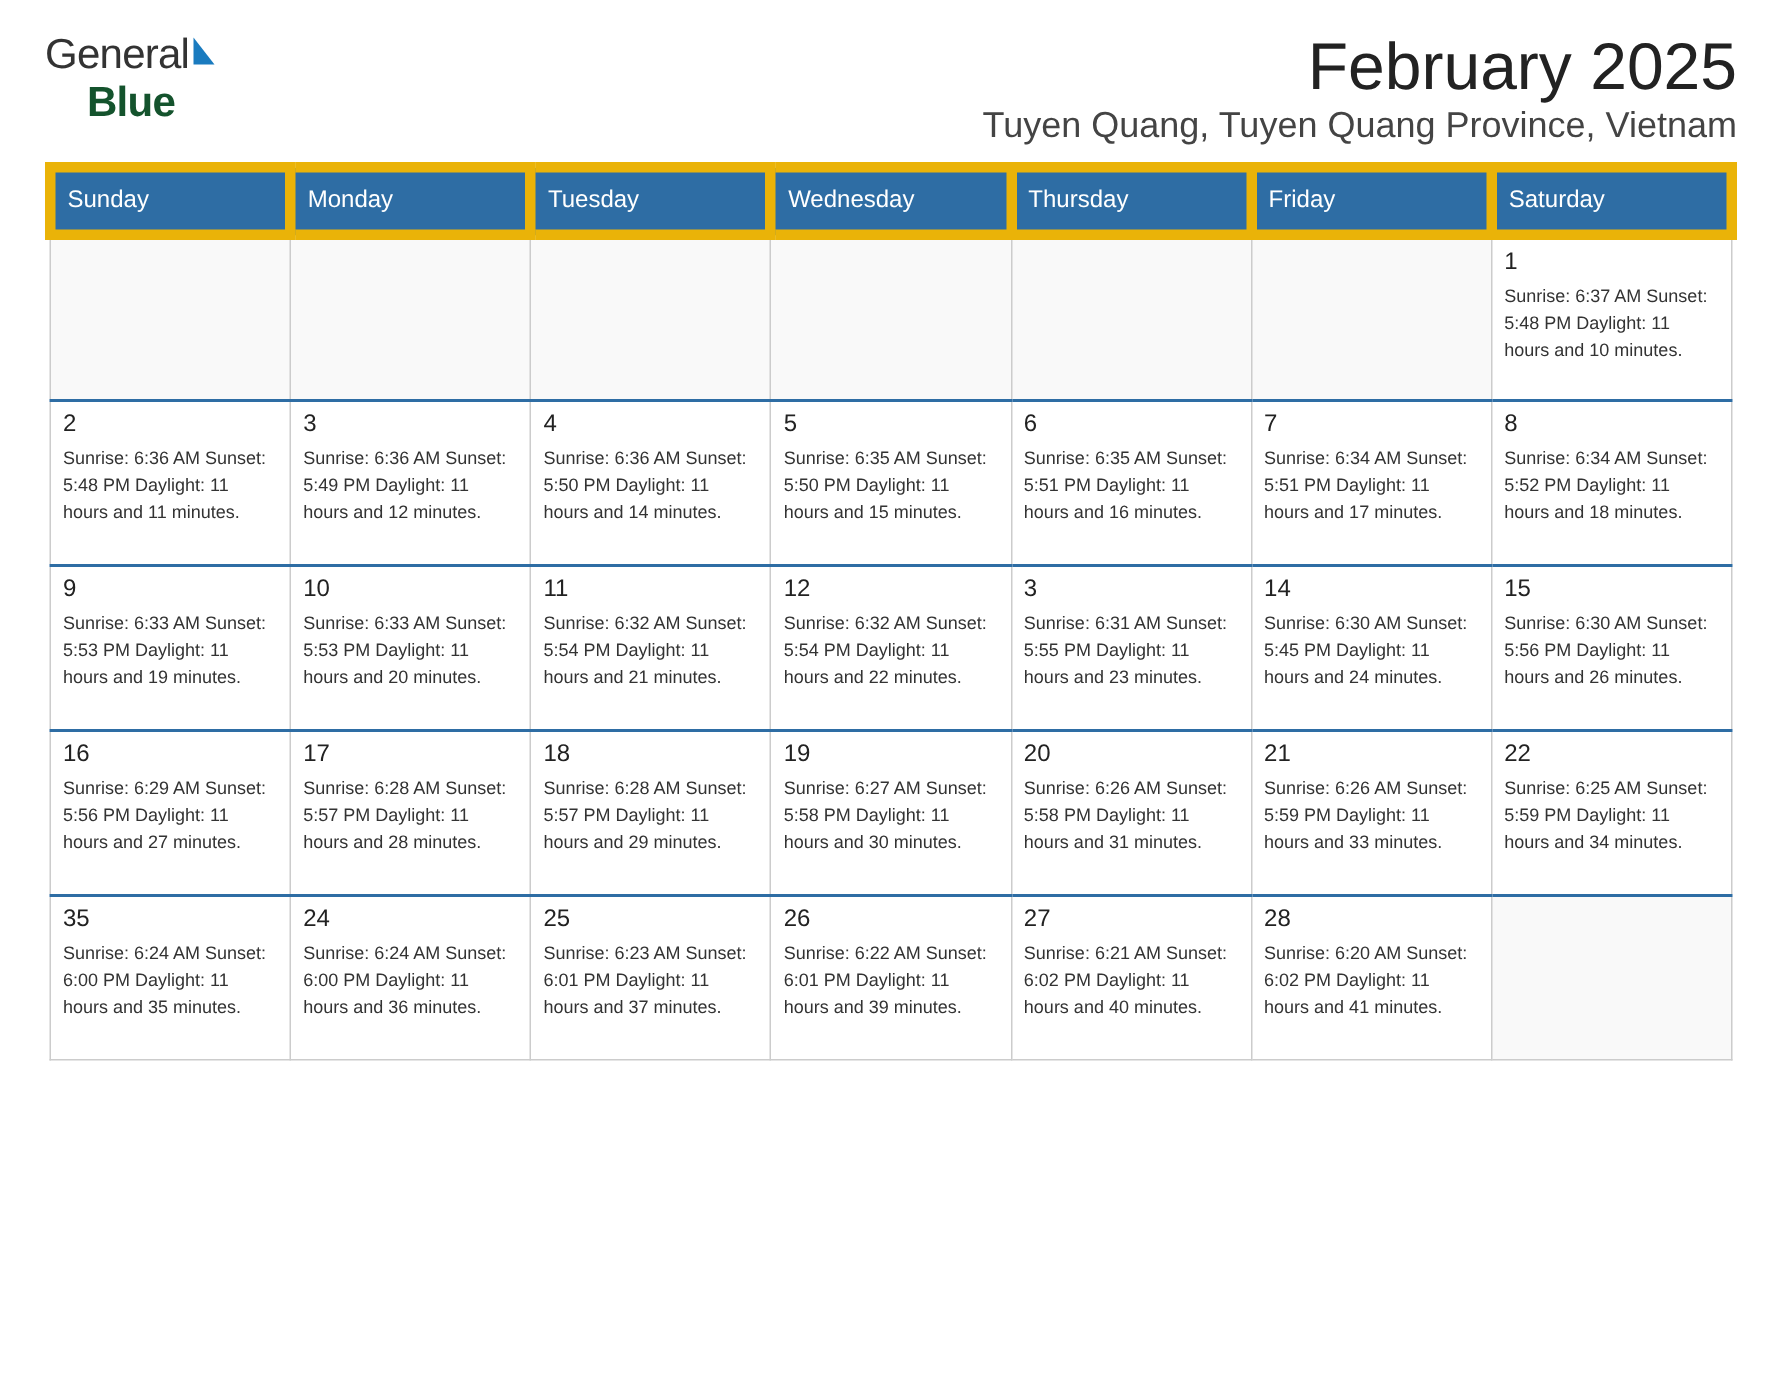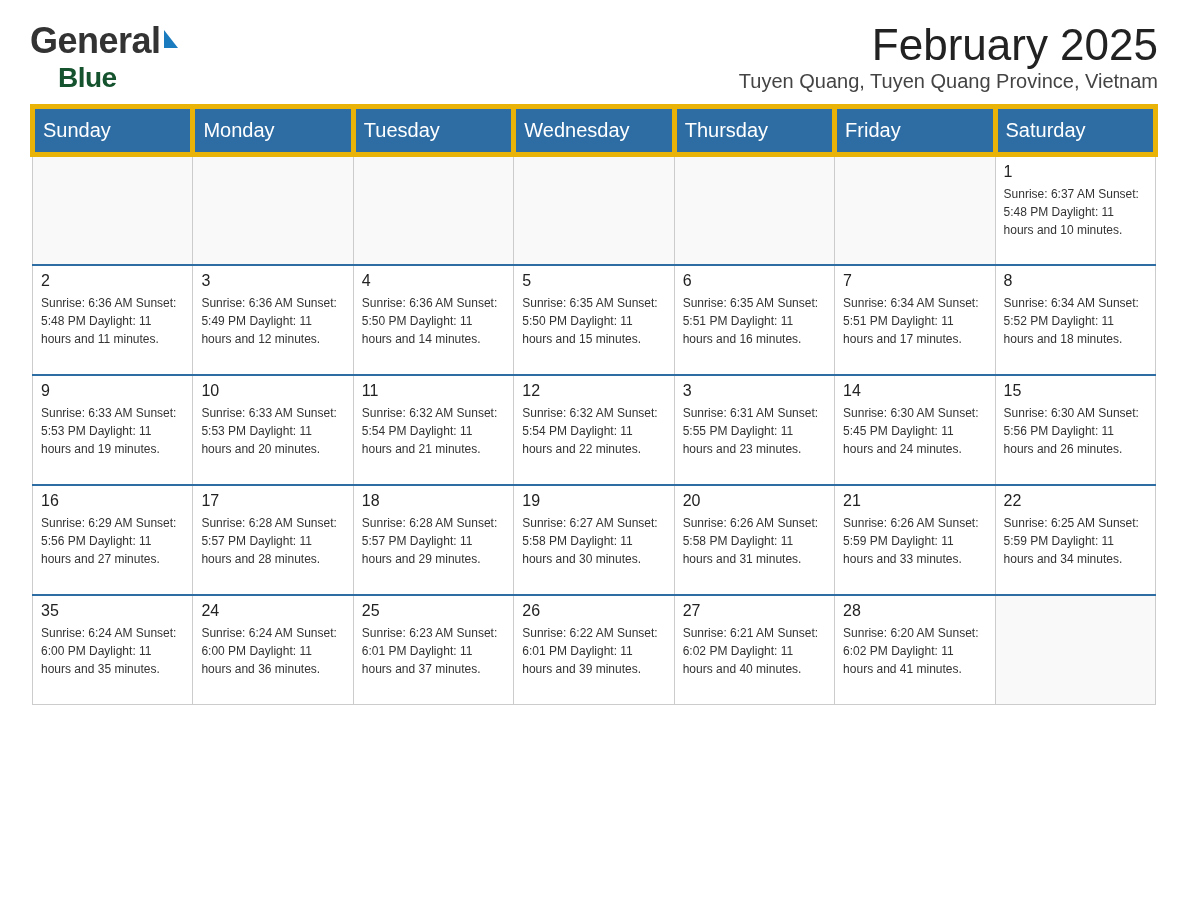--- a/index.html
+++ b/index.html
@@ -18,36 +18,36 @@
     }
     .title-section {
       text-align: right;
     }
     .main-title {
       font-size: 44px;
       font-weight: normal;
       color: #222;
     }
     .subtitle {
-      font-size: 20px;
+      font-size: 24px;
       color: #444;
     }
     .calendar {
       width: 100%;
       border-collapse: collapse;
       margin-top: 5px;
     }
     .calendar th {
       background-color: #2e6da4;
       color: #fff;
       padding: 10px 8px;
       text-align: left;
-      font-size: 20px;
+      font-size: 16px;
       font-weight: normal;
-      border: 5px solid #eab308;
+      border: 7px solid #eab308;
     }
     .calendar td {
       border: 1px solid #ccc;
       vertical-align: top;
       padding: 6px 8px;
       width: calc(100% / 7);
       min-height: 110px;
       height: 110px;
     }
     .calendar tr:first-child td {
@@ -73,22 +73,22 @@
     }
     .logo-wrapper {
       display: flex;
       flex-direction: column;
     }
     .logo-top-row {
       display: flex;
       align-items: center;
     }
     .logo-general {
-      font-size: 36px;
-      font-weight: bold;
+      font-size: 28px;
+      font-weight: normal;
       color: #333;
       letter-spacing: -0.5px;
     }
     .logo-arrow {
       width: 0;
       height: 0;
       border-style: solid;
       border-width: 18px 0 0 14px;
       border-color: transparent transparent transparent #1a7bbf;
       margin-left: 3px;

